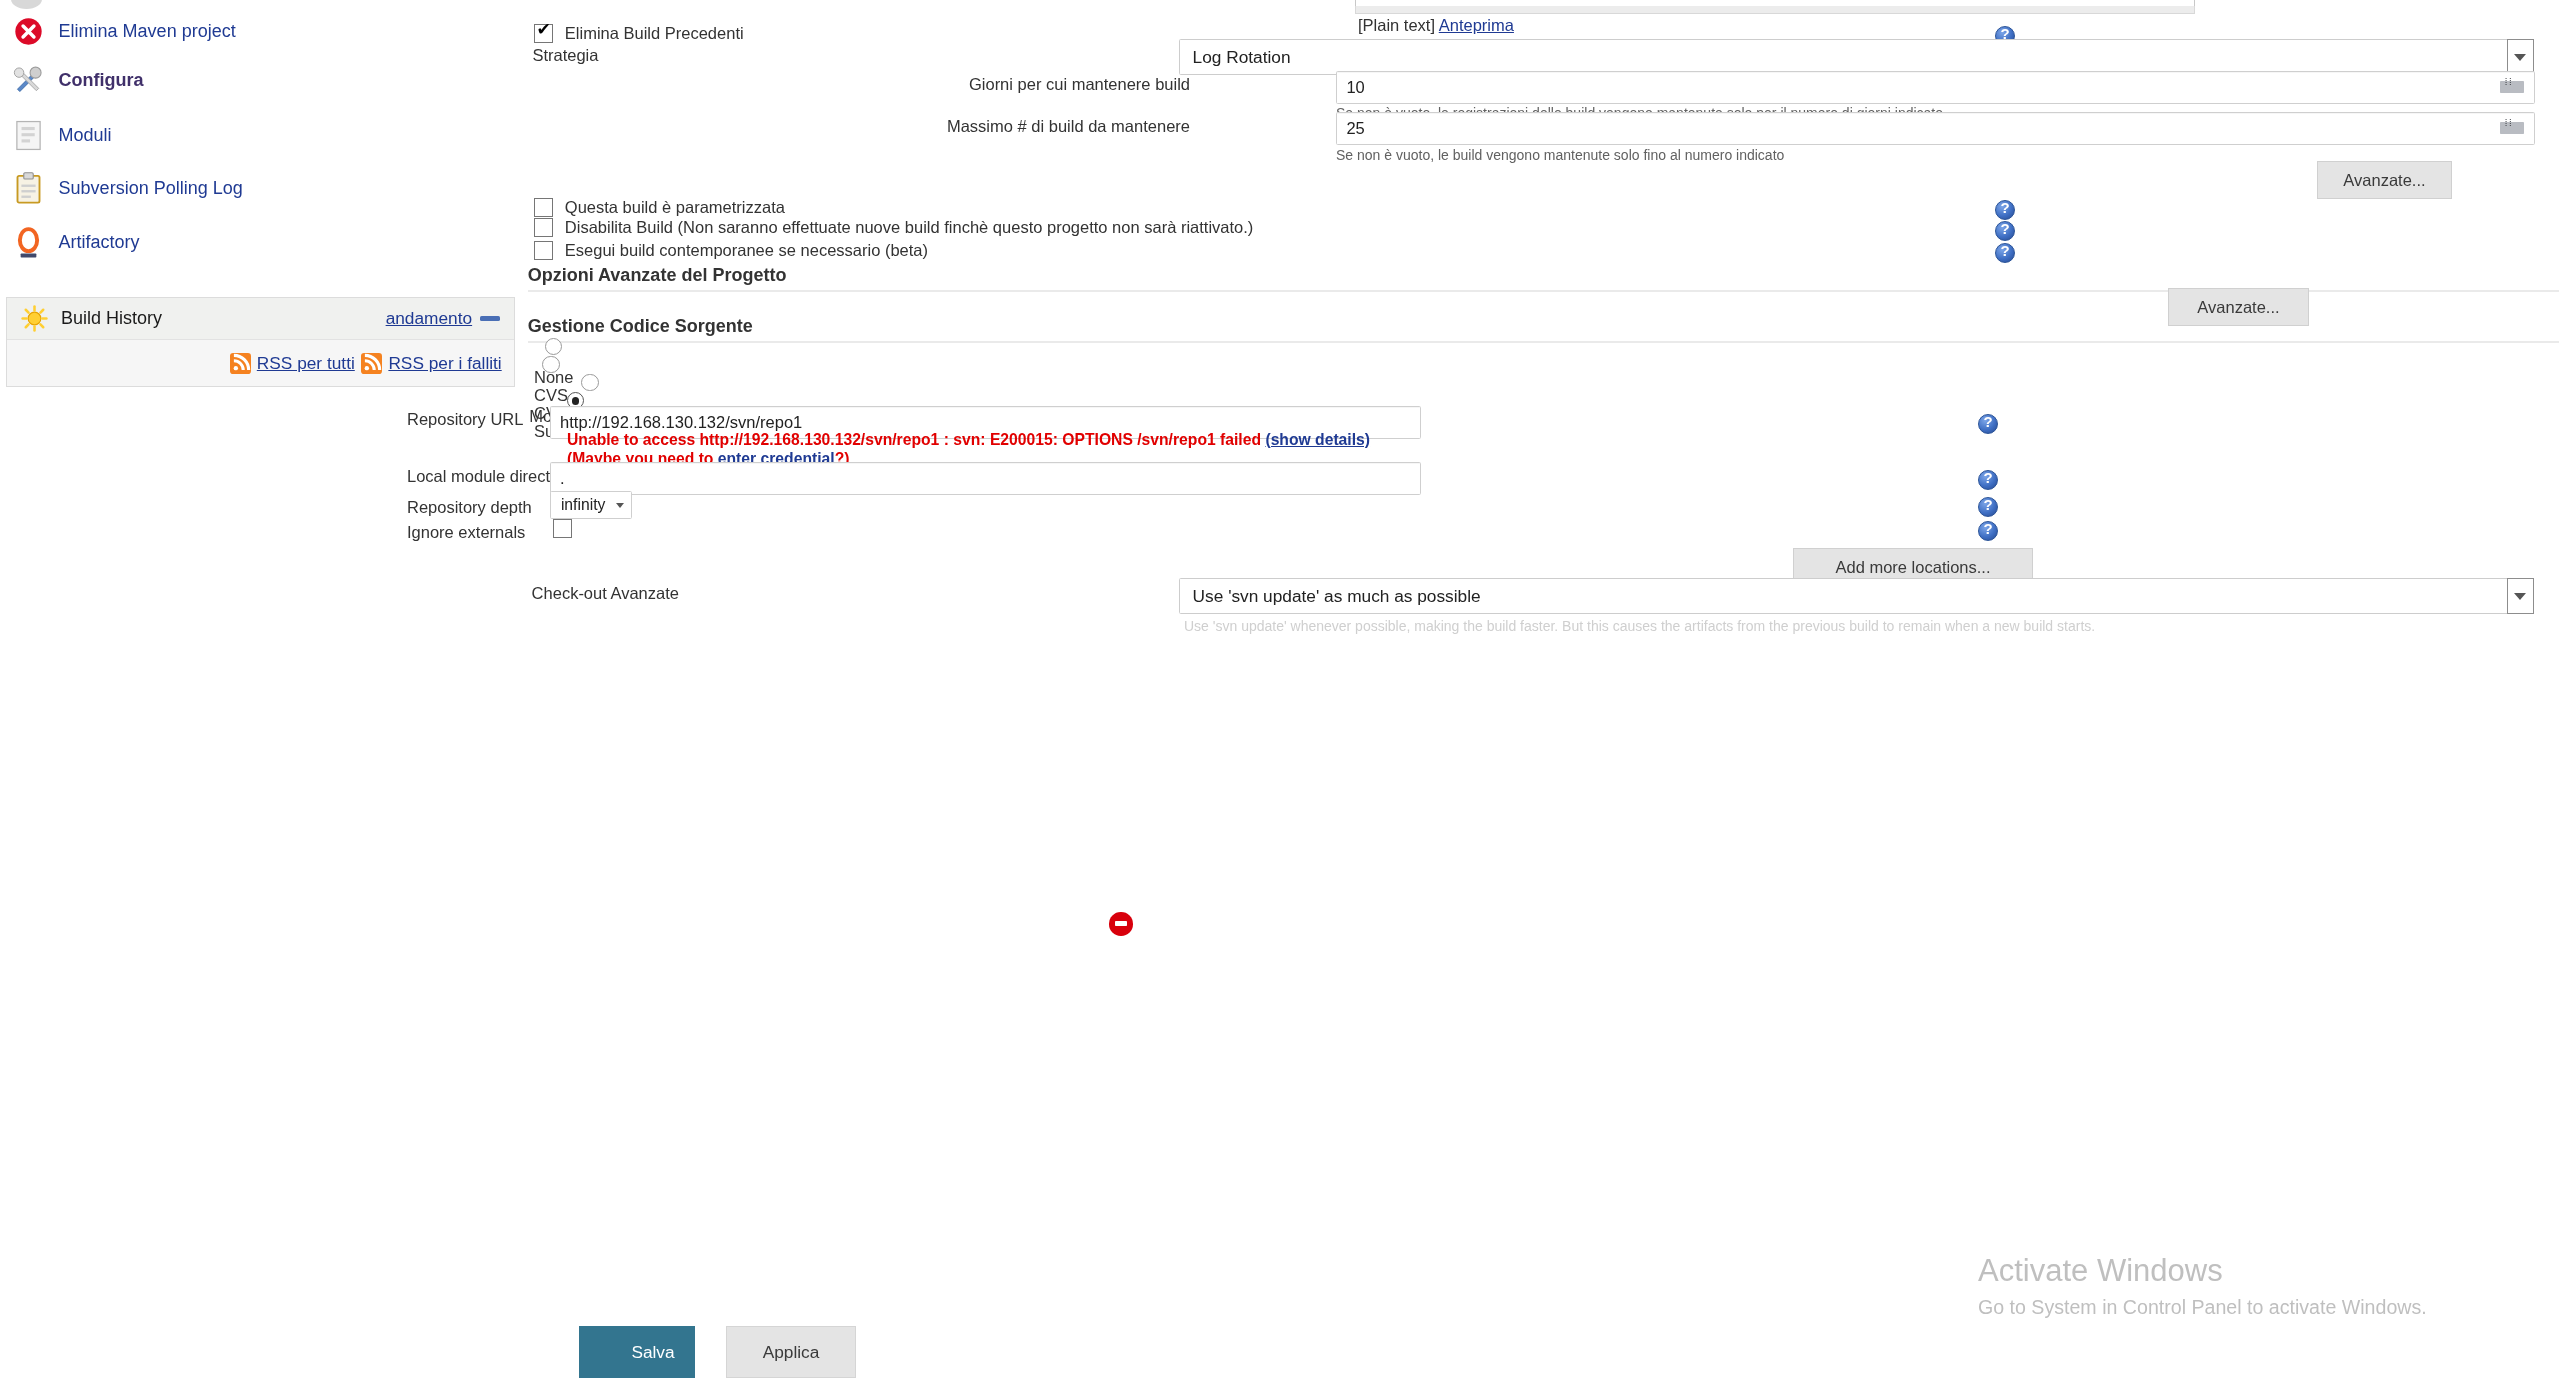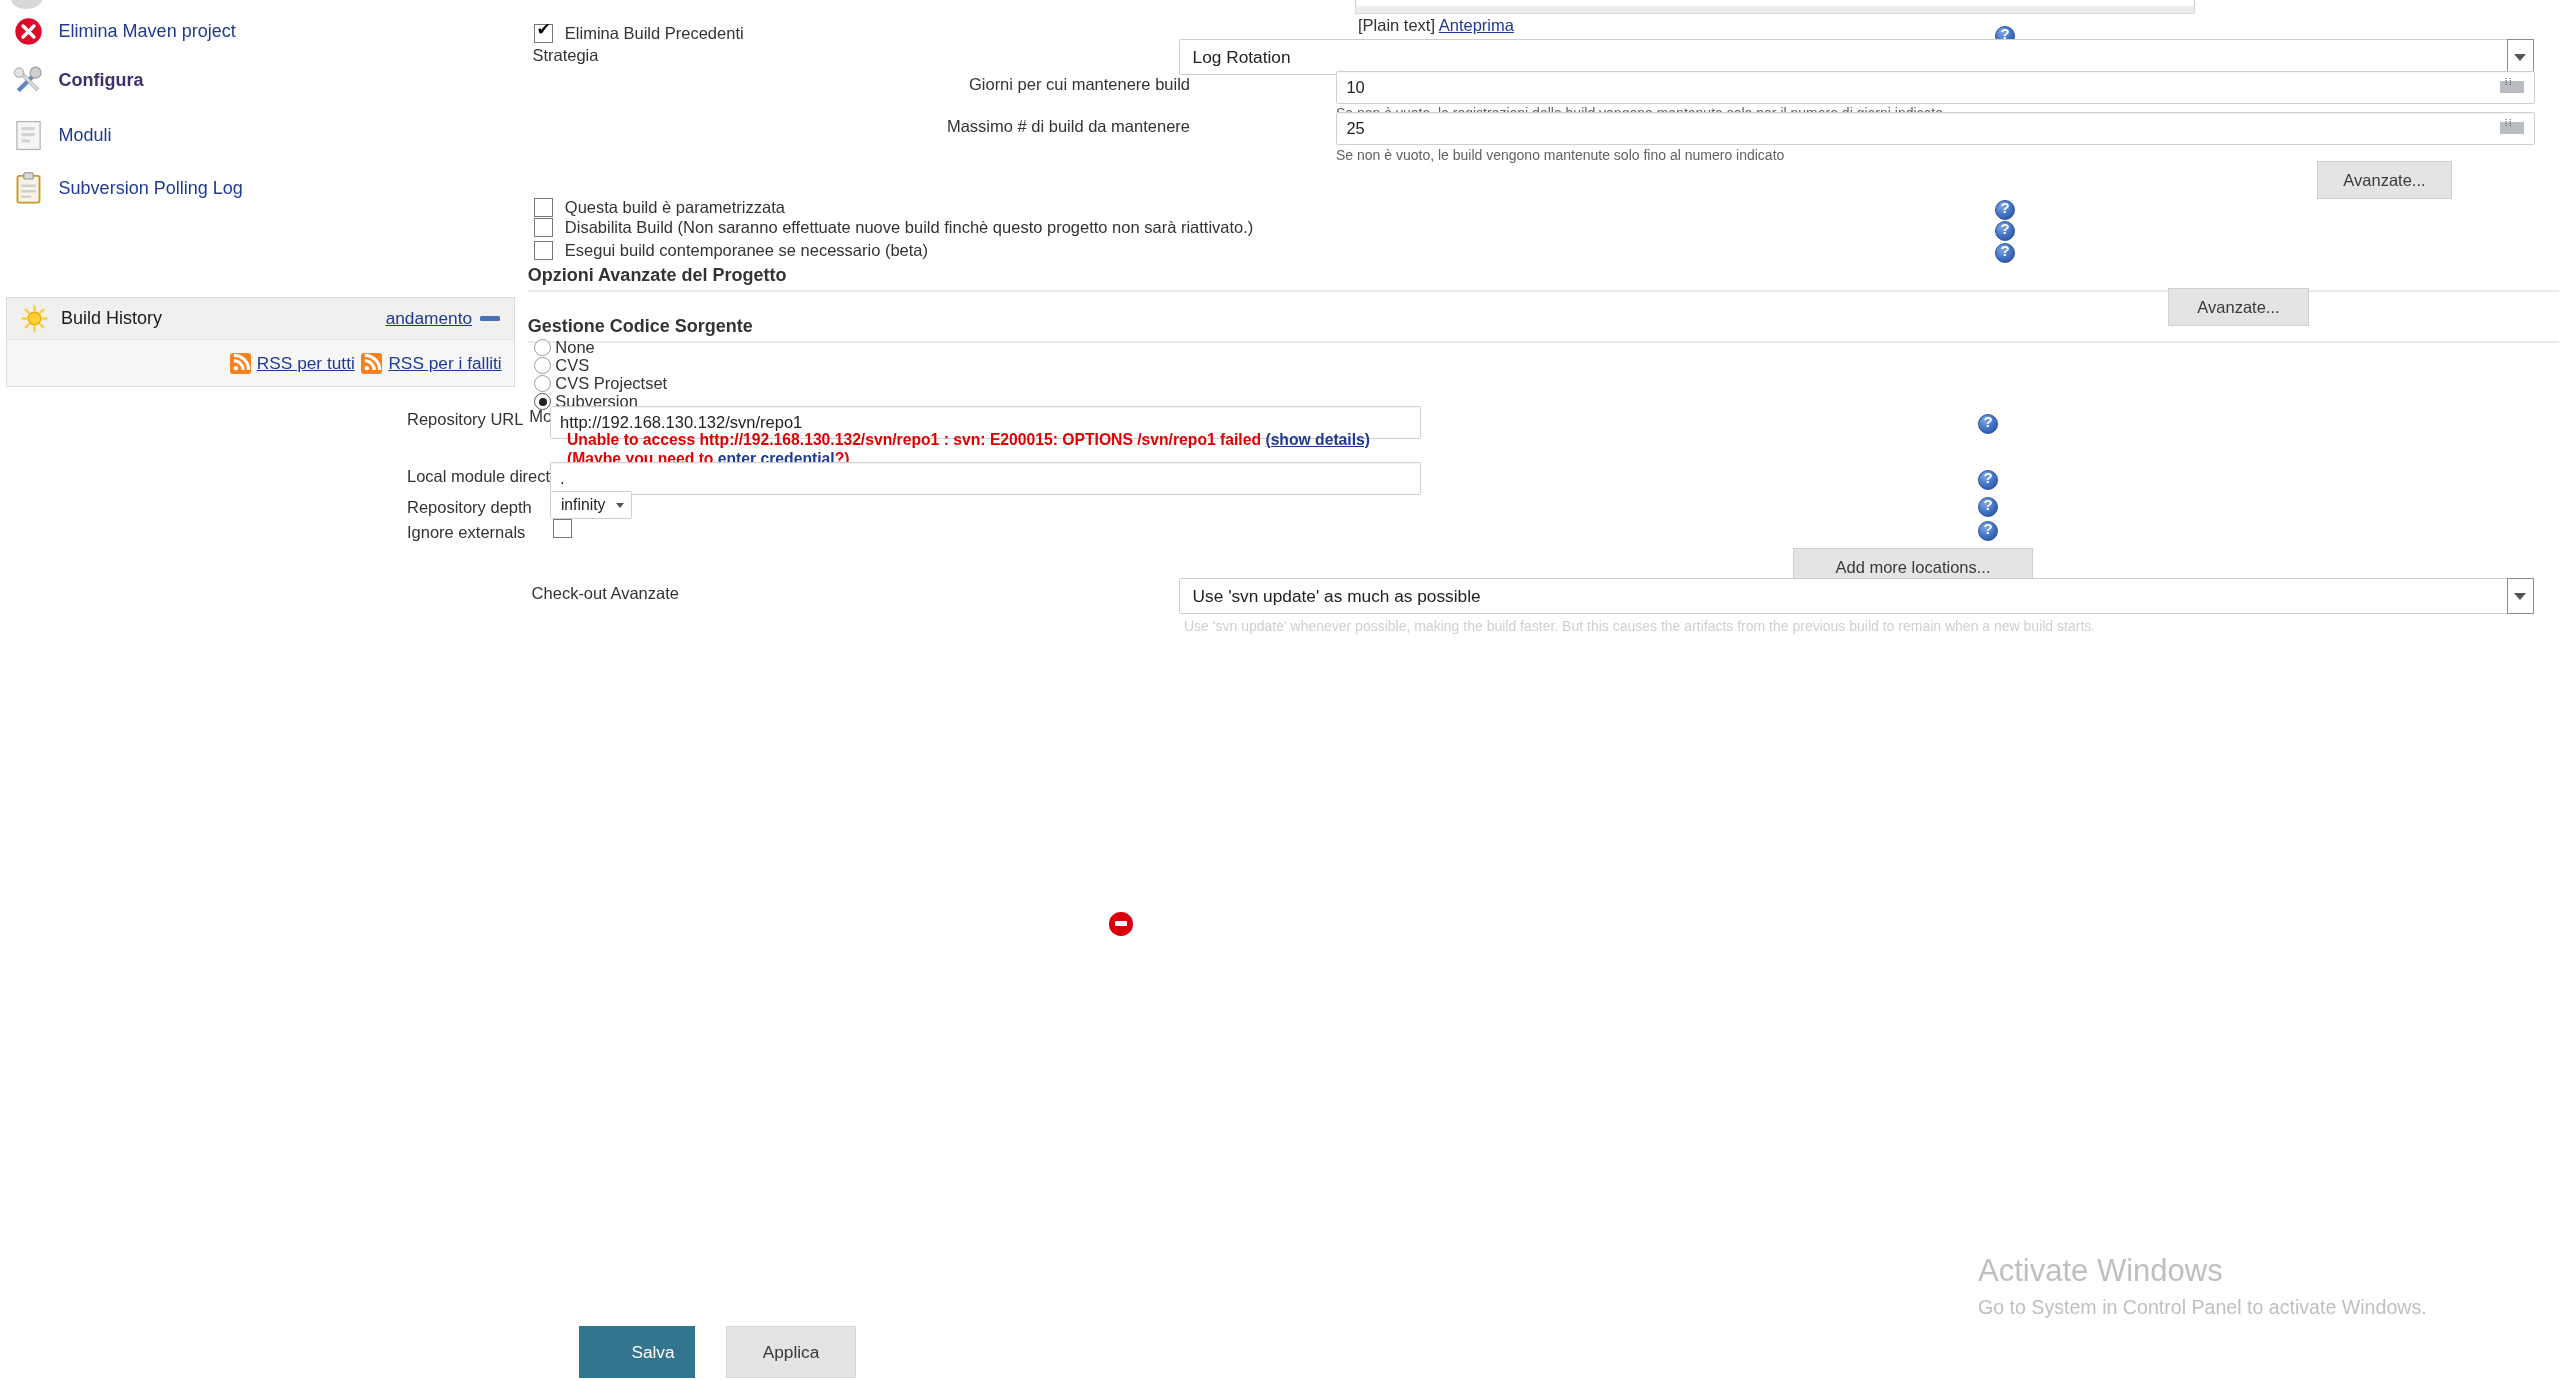--- a/index.html
+++ b/index.html
@@ -60,21 +60,21 @@
         display:inline-block; position:relative; vertical-align:middle; }
   .cb.checked::after { content:"✔"; position:absolute; left:1.6px; top:-4.7px;
         font-size:17.3px; color:#000; line-height:19px; font-family:"DejaVu Sans", sans-serif; }
   .rb { width:17.3px; height:17.3px; border:0.8px solid #9a9a9a; border-radius:50%;
         background:#fff; display:inline-block; position:relative; vertical-align:middle; }
   .rb.checked { border-color:#555; }
   .rb.checked::after { content:""; position:absolute; left:3.9px; top:3.9px;
         width:7.8px; height:7.8px; border-radius:50%; background:#222; }
 
   .cb-row { position:absolute; display:flex; align-items:center; gap:11.8px; font-size:16.5px; color:#333; }
-  .rb-row { position:absolute; display:flex; align-items:center; gap:4px; font-size:16.5px; color:#333; }
+  .rb-row { position:absolute; display:flex; align-items:center; gap:13px; font-size:16.5px; color:#333;flex-direction:column; }
 
   .flabel { position:absolute; font-size:16.5px; color:#333; text-align:left; }
   .flabel.r { text-align:right; }
 
   .finput { position:absolute; border:0.8px solid #cfcfcf; background:#fff;
             font-family:"Liberation Sans", sans-serif; font-size:16.5px; color:#222;
             padding:4.7px 9.4px; outline:none; border-radius:1.6px;
             box-shadow:inset 0 0.8px 0 #f3f3f3; }
   .fselect { position:absolute; border:0.8px solid #cfcfcf; background:#fff;
             font-size:16.5px; color:#222; border-radius:1.6px; }
@@ -176,20 +176,29 @@
           <rect x="3" y="5" width="28" height="34" rx="2" fill="#f7f2e4" stroke="#c89a22" stroke-width="2.4"></rect>
           <rect x="11" y="1" width="12" height="8" rx="1.5" fill="#d9d9d9" stroke="#8f8f8f" stroke-width="1.4"></rect>
           <rect x="8" y="16" width="18" height="3" fill="#cfcfcf"></rect>
           <rect x="8" y="23" width="18" height="3" fill="#cfcfcf"></rect>
           <rect x="8" y="30" width="12" height="3" fill="#cfcfcf"></rect>
         </svg>
       </span>
       <a href="#">Subversion Polling Log</a>
     </div>
 
+    <div class="side-task" style="position:absolute;top:217px;left:0;width:534px;">
+      <span class="icon">
+        <svg width="27" height="33" viewBox="0 0 34 42">
+          <ellipse cx="17" cy="18" rx="11" ry="14" fill="none" stroke="#f26522" stroke-width="5"></ellipse>
+          <rect x="7" y="35" width="20" height="5" rx="1" fill="#41496b"></rect>
+        </svg>
+      </span>
+      <a href="#">Artifactory</a>
+    </div>
 
     <div id="build-history">
       <div id="bh-head">
         <span class="sun">
           <svg width="27" height="27" viewBox="0 0 34 34">
             <circle cx="17" cy="17" r="8" fill="#ffcf33" stroke="#e8a400" stroke-width="1.4"></circle>
             <g stroke="#ffcf33" stroke-width="3.2" stroke-linecap="round">
               <path d="M17 2 v5"></path>
                 <path d="M17 27 v5"></path>
                 <path d="M2 17 h5"></path>

